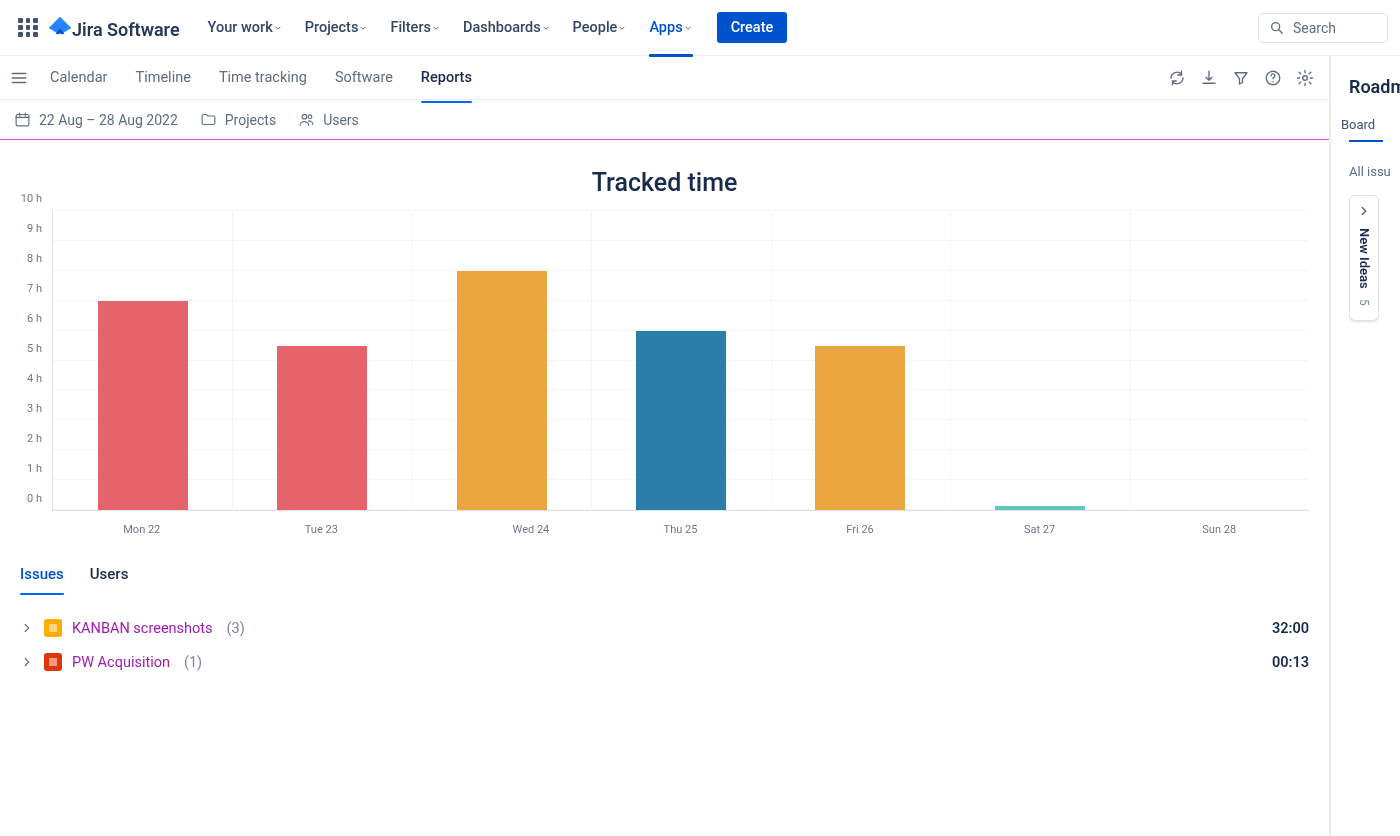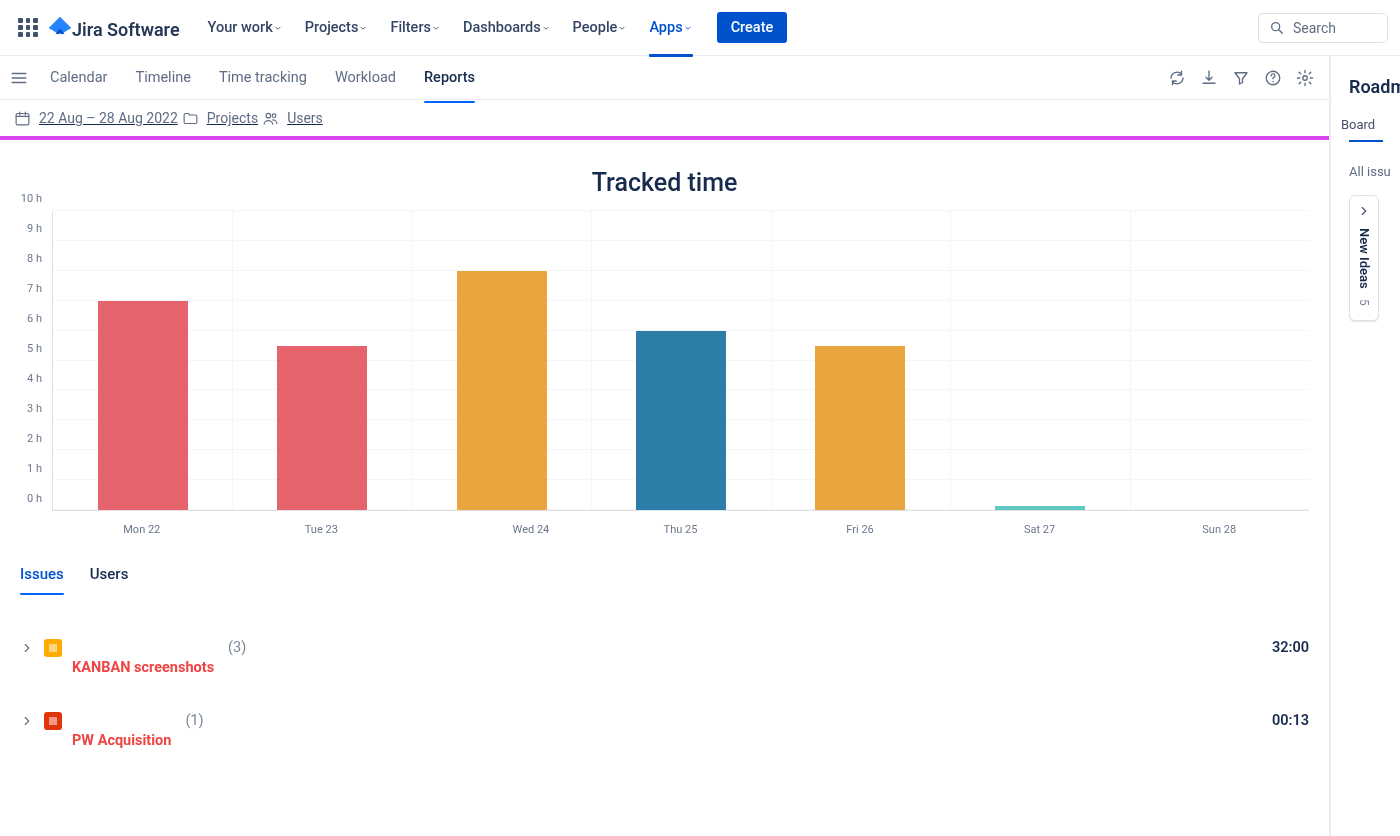--- a/index.html
+++ b/index.html
@@ -39,21 +39,21 @@
   
   .subtabs{display:flex;align-items:center;height:44px;padding:0 10px;border-bottom:1px solid #EBECF0;gap:4px;}
   .subtabs .ham{margin-right:6px;color:#42526E;}
   .subtab{padding:6px 12px;font-size:14.5px;color:#5E6C84;cursor:pointer;position:relative;}
   .subtab.active{color:#172B4D;font-weight:500;}
   .subtab.active::after{content:"";position:absolute;bottom:-11px;left:12px;right:12px;height:2.5px;background:#0065FF;border-radius:1px;}
   .subtabs .spacer{flex:1;}
   .subtabs .icon-btn{width:28px;height:28px;display:flex;align-items:center;justify-content:center;color:#5E6C84;cursor:pointer;border-radius:3px;}
 
   
-  .filterbar{display:flex;align-items:center;height:40px;padding:0 14px;gap:4px;border-bottom:4px solid #d946ef;text-decoration:underline;}
+  .filterbar{display:flex;align-items:center;height:40px;padding:0 14px;gap:22px;border-bottom:1px solid #d946ef;}
   .fb-item{display:flex;align-items:center;gap:8px;color:#5E6C84;font-size:14px;cursor:pointer;}
   .fb-item svg{width:17px;height:17px;}
   .fb-date{color:#5E6C84;font-size:14px;}
 
   
   .chart-title{text-align:center;font-size:25px;font-weight:500;color:#172B4D;margin:28px 0 14px;}
   .chart-wrap{position:relative;height:330px;margin:0 20px 0 12px;}
   .y-axis{position:absolute;left:0;top:0;bottom:30px;width:36px;}
   .y-tick{position:absolute;right:6px;font-size:11px;color:#6B778C;transform:translateY(-50%);}
   .plot{position:absolute;left:40px;right:0;top:0;bottom:30px;border-left:1px solid #DFE1E6;border-bottom:1px solid #DFE1E6;}
@@ -67,21 +67,21 @@
   .lower-tabs{display:flex;gap:26px;margin:18px 20px 0 20px;border-bottom:0;}
   .ltab{padding:6px 0;font-size:15px;font-weight:500;cursor:pointer;position:relative;color:#172B4D;}
   .ltab.active{color:#0052CC;}
   .ltab.active::after{content:"";position:absolute;bottom:-6px;left:0;right:0;height:2.5px;background:#0065FF;border-radius:1px;}
 
   
   .issue-list{margin:22px 20px 0 20px;}
   .issue-row{display:flex;align-items:center;gap:10px;padding:8px 0;font-size:14.5px;}
   .issue-row .chev-r{width:14px;height:14px;color:#5E6C84;}
   .proj-icon{width:18px;height:18px;border-radius:3px;display:flex;align-items:center;justify-content:center;font-size:10px;color:#fff;font-weight:600;}
-  .issue-name{font-weight:700;color:#ef4444;margin-top:40px;}
+  .issue-name{font-weight:400;color:#a21caf;}
   .issue-count{color:#7A869A;margin-left:4px;}
   .issue-time{margin-left:auto;font-weight:600;color:#172B4D;}
 
   svg{flex-shrink:0;}
 </style>
 </head>
 <body>
 
 <div class="topnav">
   <div class="app-switcher">
@@ -156,21 +156,21 @@
   <div class="main">
 
     <div class="subtabs">
       <svg class="ham" width="18" height="18" viewBox="0 0 24 24">
           <path d="M3 6h18M3 12h18M3 18h18" stroke="#5E6C84" stroke-width="2" stroke-linecap="round"></path>
         </svg>
       <div id="subtabs-items" style="display:flex;gap:4px;">
           <div class="subtab">Calendar</div>
           <div class="subtab">Timeline</div>
           <div class="subtab">Time tracking</div>
-          <div class="subtab">Workload</div>
+          <div class="subtab">Software</div>
           <div class="subtab active">Reports</div>
         </div>
       <div class="spacer"></div>
       <div class="icon-btn">
           <svg width="18" height="18" viewBox="0 0 24 24">
             <path d="M4 12a8 8 0 0 1 14-5M20 12a8 8 0 0 1-14 5M18 3v5h-5M6 21v-5h5" fill="none" stroke="#5E6C84" stroke-width="1.8" stroke-linecap="round"></path>
           </svg>
         </div>
       <div class="icon-btn">
           <svg width="18" height="18" viewBox="0 0 24 24">

